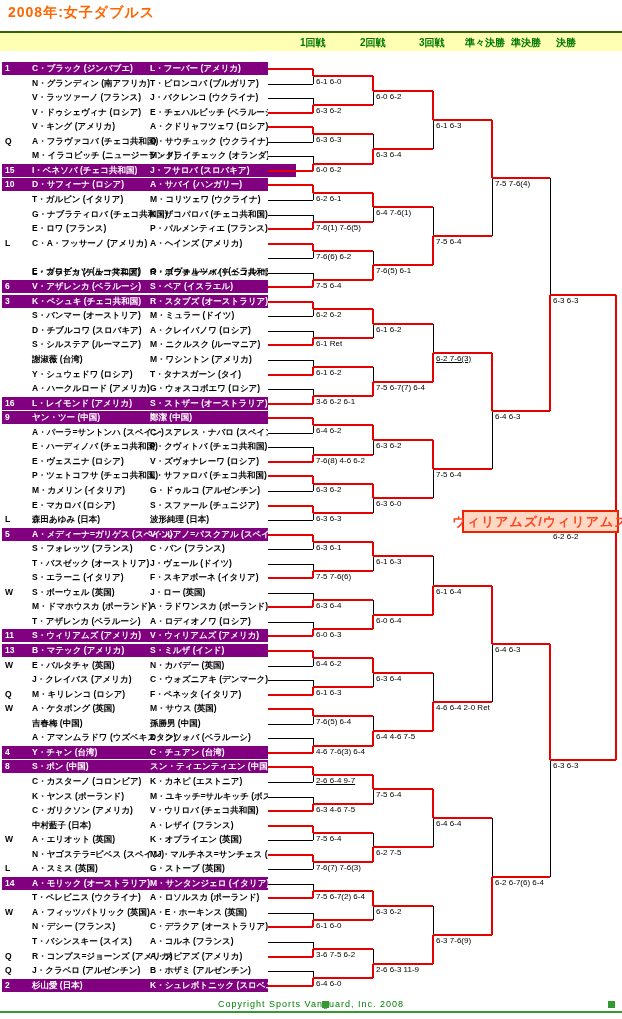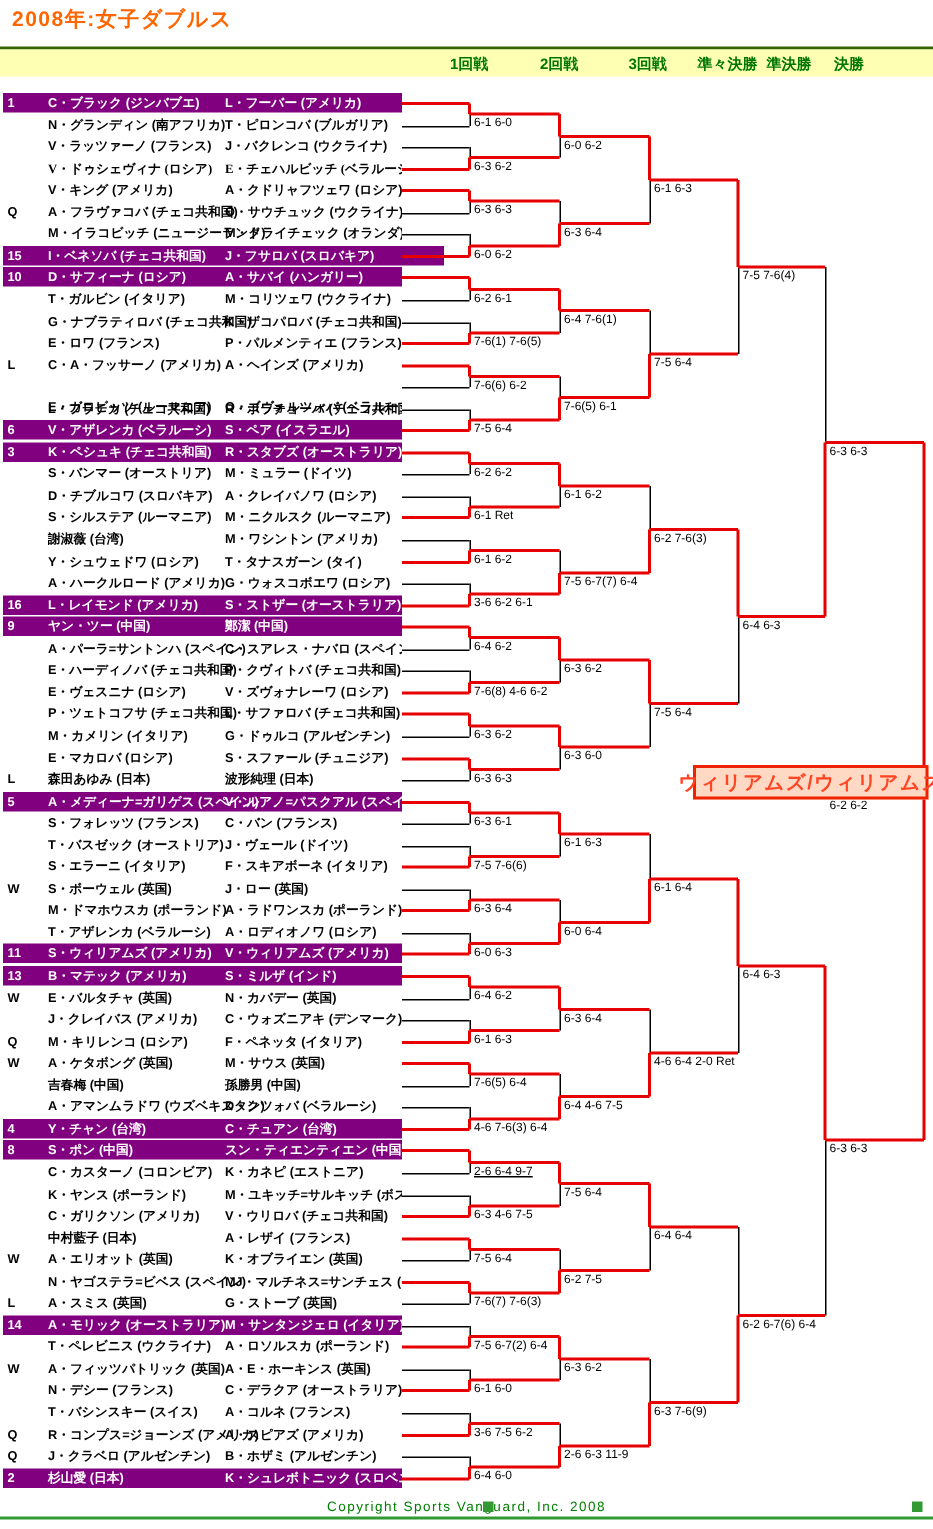--- a/index.html
+++ b/index.html
@@ -48,21 +48,21 @@
       <div class="team-row" style="top: 76.55px;">
         <span class="mark"></span>
         <span class="p1">N・グランディン (南アフリカ)</span>
         <span class="p2">T・ピロンコバ (ブルガリア)</span>
       </div>
       <div class="team-row" style="top: 91.1px;">
         <span class="mark"></span>
         <span class="p1">V・ラッツァーノ (フランス)</span>
         <span class="p2">J・バクレンコ (ウクライナ)</span>
       </div>
-      <div class="team-row" style="top: 105.65px; font-family: Liberation Serif, serif;">
+      <div class="team-row" style="top: 105.65px;">
         <span class="mark"></span>
         <span class="p1">V・ドゥシェヴィナ (ロシア)</span>
         <span class="p2">E・チェハルビッチ (ベラルーシ)</span>
       </div>
       <div class="team-row" style="top: 120.2px;">
         <span class="mark"></span>
         <span class="p1">V・キング (アメリカ)</span>
         <span class="p2">A・クドリャフツェワ (ロシア)</span>
       </div>
       <div class="team-row" style="top: 134.75px;">
@@ -622,21 +622,21 @@
       <div class="bline" style="left: 433px; top: 119.925px; width: 1px; height: 29.1px;"></div>
       <div class="bline red" style="left: 433px; top: 118.925px; width: 59px; height: 2px;"></div>
       <div class="score" style="left: 436px; top: 121.925px;">6-1 6-3</div>
       <div class="bline" style="left: 433px; top: 207.225px; width: 1px; height: 29.1px;"></div>
       <div class="bline red" style="left: 432px; top: 236.325px; width: 2px; height: 29.1px;"></div>
       <div class="bline red" style="left: 433px; top: 235.325px; width: 59px; height: 2px;"></div>
       <div class="score" style="left: 436px; top: 238.325px;">7-5 6-4</div>
       <div class="bline" style="left: 433px; top: 323.625px; width: 1px; height: 29.1px;"></div>
       <div class="bline red" style="left: 432px; top: 352.725px; width: 2px; height: 29.1px;"></div>
       <div class="bline red" style="left: 433px; top: 351.725px; width: 59px; height: 2px;"></div>
-      <div class="score" style="left: 436px; top: 354.725px;">6-2 7-6(3)</div>
+      <div class="score" style="left: 436px; top: 354.725px; text-decoration: underline;">6-2 7-6(3)</div>
       <div class="bline red" style="left: 432px; top: 440.025px; width: 2px; height: 29.1px;"></div>
       <div class="bline" style="left: 433px; top: 469.125px; width: 1px; height: 29.1px;"></div>
       <div class="bline red" style="left: 433px; top: 468.125px; width: 59px; height: 2px;"></div>
       <div class="score" style="left: 436px; top: 471.125px;">7-5 6-4</div>
       <div class="bline" style="left: 433px; top: 556.425px; width: 1px; height: 29.1px;"></div>
       <div class="bline red" style="left: 432px; top: 585.525px; width: 2px; height: 29.1px;"></div>
       <div class="bline red" style="left: 433px; top: 584.525px; width: 59px; height: 2px;"></div>
       <div class="score" style="left: 436px; top: 587.525px;">6-1 6-4</div>
       <div class="bline" style="left: 433px; top: 672.825px; width: 1px; height: 29.1px;"></div>
       <div class="bline red" style="left: 432px; top: 701.925px; width: 2px; height: 29.1px;"></div>

